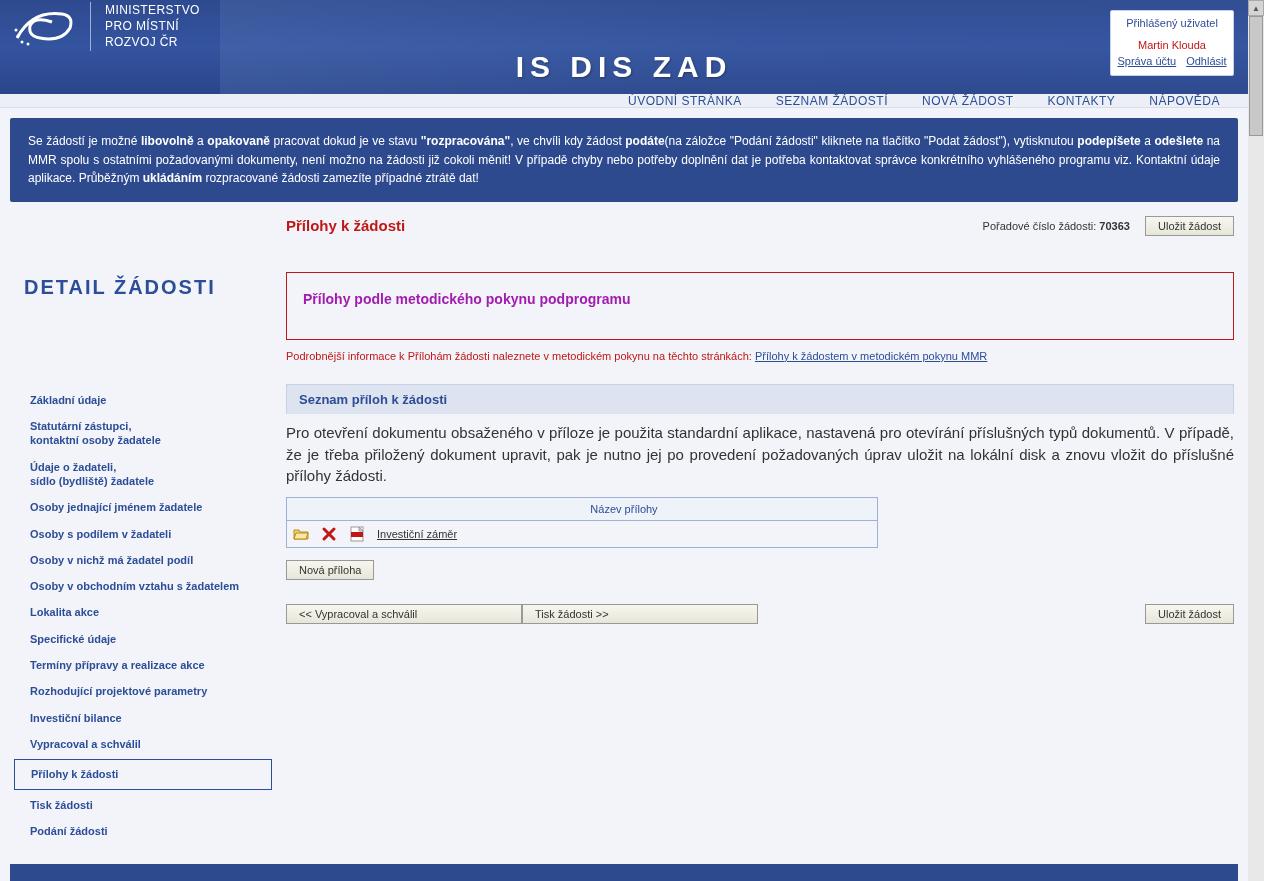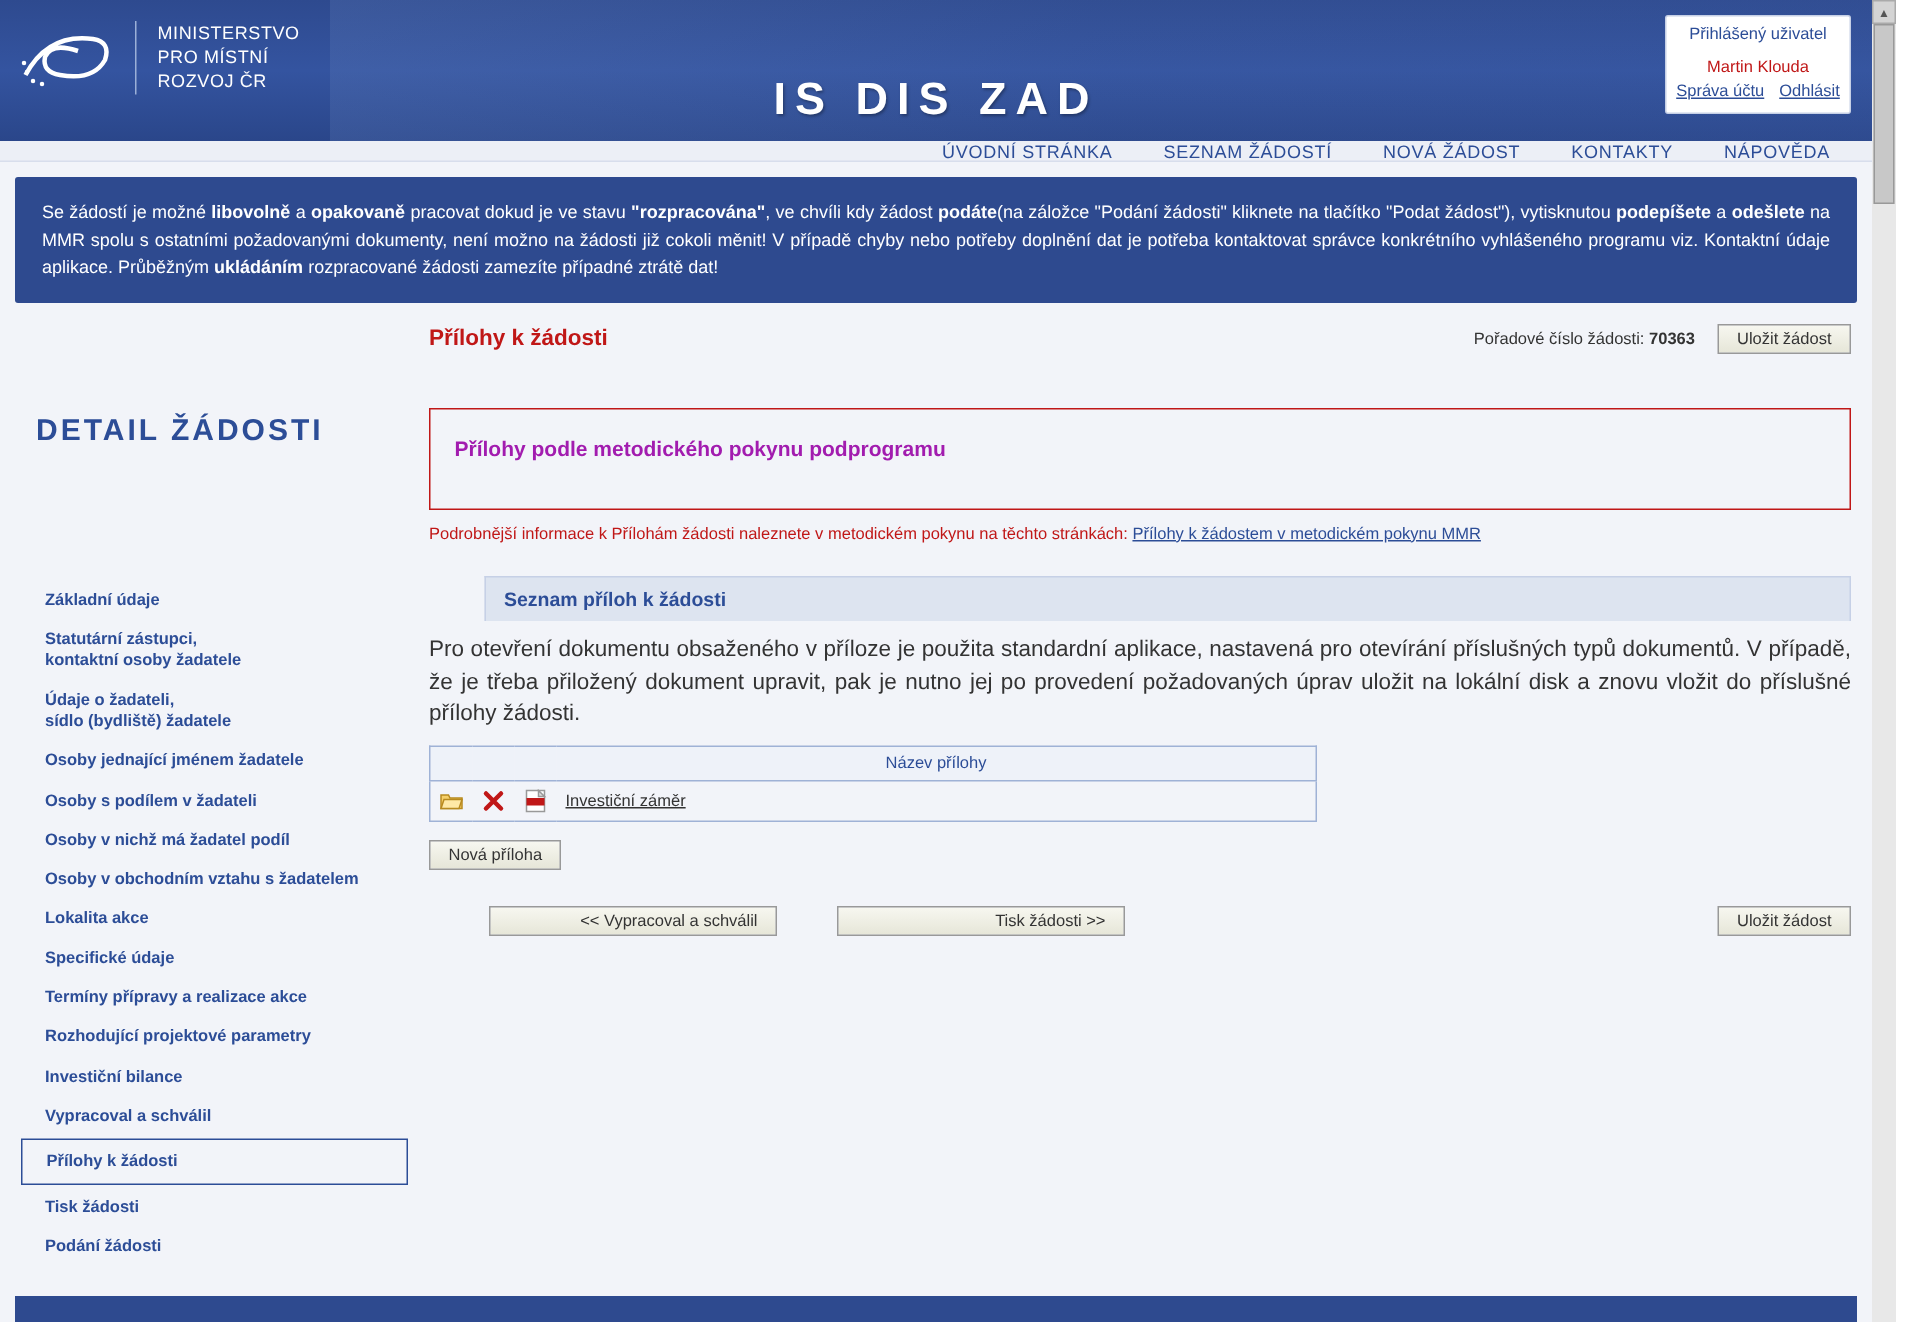--- a/index.html
+++ b/index.html
@@ -52,21 +52,21 @@
       left: 220px;
       top: 0;
       right: 0;
       bottom: 0;
       background: linear-gradient(90deg, rgba(100,130,190,0.4), rgba(80,110,175,0.2), rgba(60,90,160,0.4));
       opacity: 0.6;
     }
     .logo-block {
       position: absolute;
       left: 12px;
-      top: 14px;
+      top: 2px;
       display: flex;
       align-items: center;
     }
     .logo-swirl {
       width: 68px;
       height: 48px;
       margin-right: 10px;
     }
     .logo-text {
       border-left: 1px solid #9bb0d8;
@@ -236,21 +236,20 @@
     }
     .section-header {
       background: #dde4f0;
       border-left: 1px solid #c6d0e6;
       border-right: 1px solid #c6d0e6;
       border-top: 1px solid #c6d0e6;
       color: #2c4d97;
       font-weight: bold;
       font-size: 13px;
       padding: 7px 12px;
-      margin-left: 37px;
     }
     .section-body {
       padding: 8px 0 14px;
     }
     .section-desc {
       font-size: 15px;
       color: #333;
       line-height: 1.45;
       text-align: justify;
       margin-bottom: 10px;
@@ -285,23 +284,22 @@
     .icon-svg { width: 16px; height: 16px; vertical-align: middle; }
     .new-attach-row {
       margin: 12px 0 24px;
     }
     .nav-buttons {
       display: flex;
       align-items: center;
       gap: 0;
     }
     .nav-btn {
-      width: 192px;
-      text-align: right;
-      margin-left: 40px;
+      width: 236px;
+      text-align: left;
     }
     .nav-buttons .spacer { flex: 1; }
     .footer-banner {
       background: #2e4a8f;
       color: #fff;
       padding: 14px 18px 20px;
       font-size: 12px;
       line-height: 1.6;
       text-align: justify;
     }

